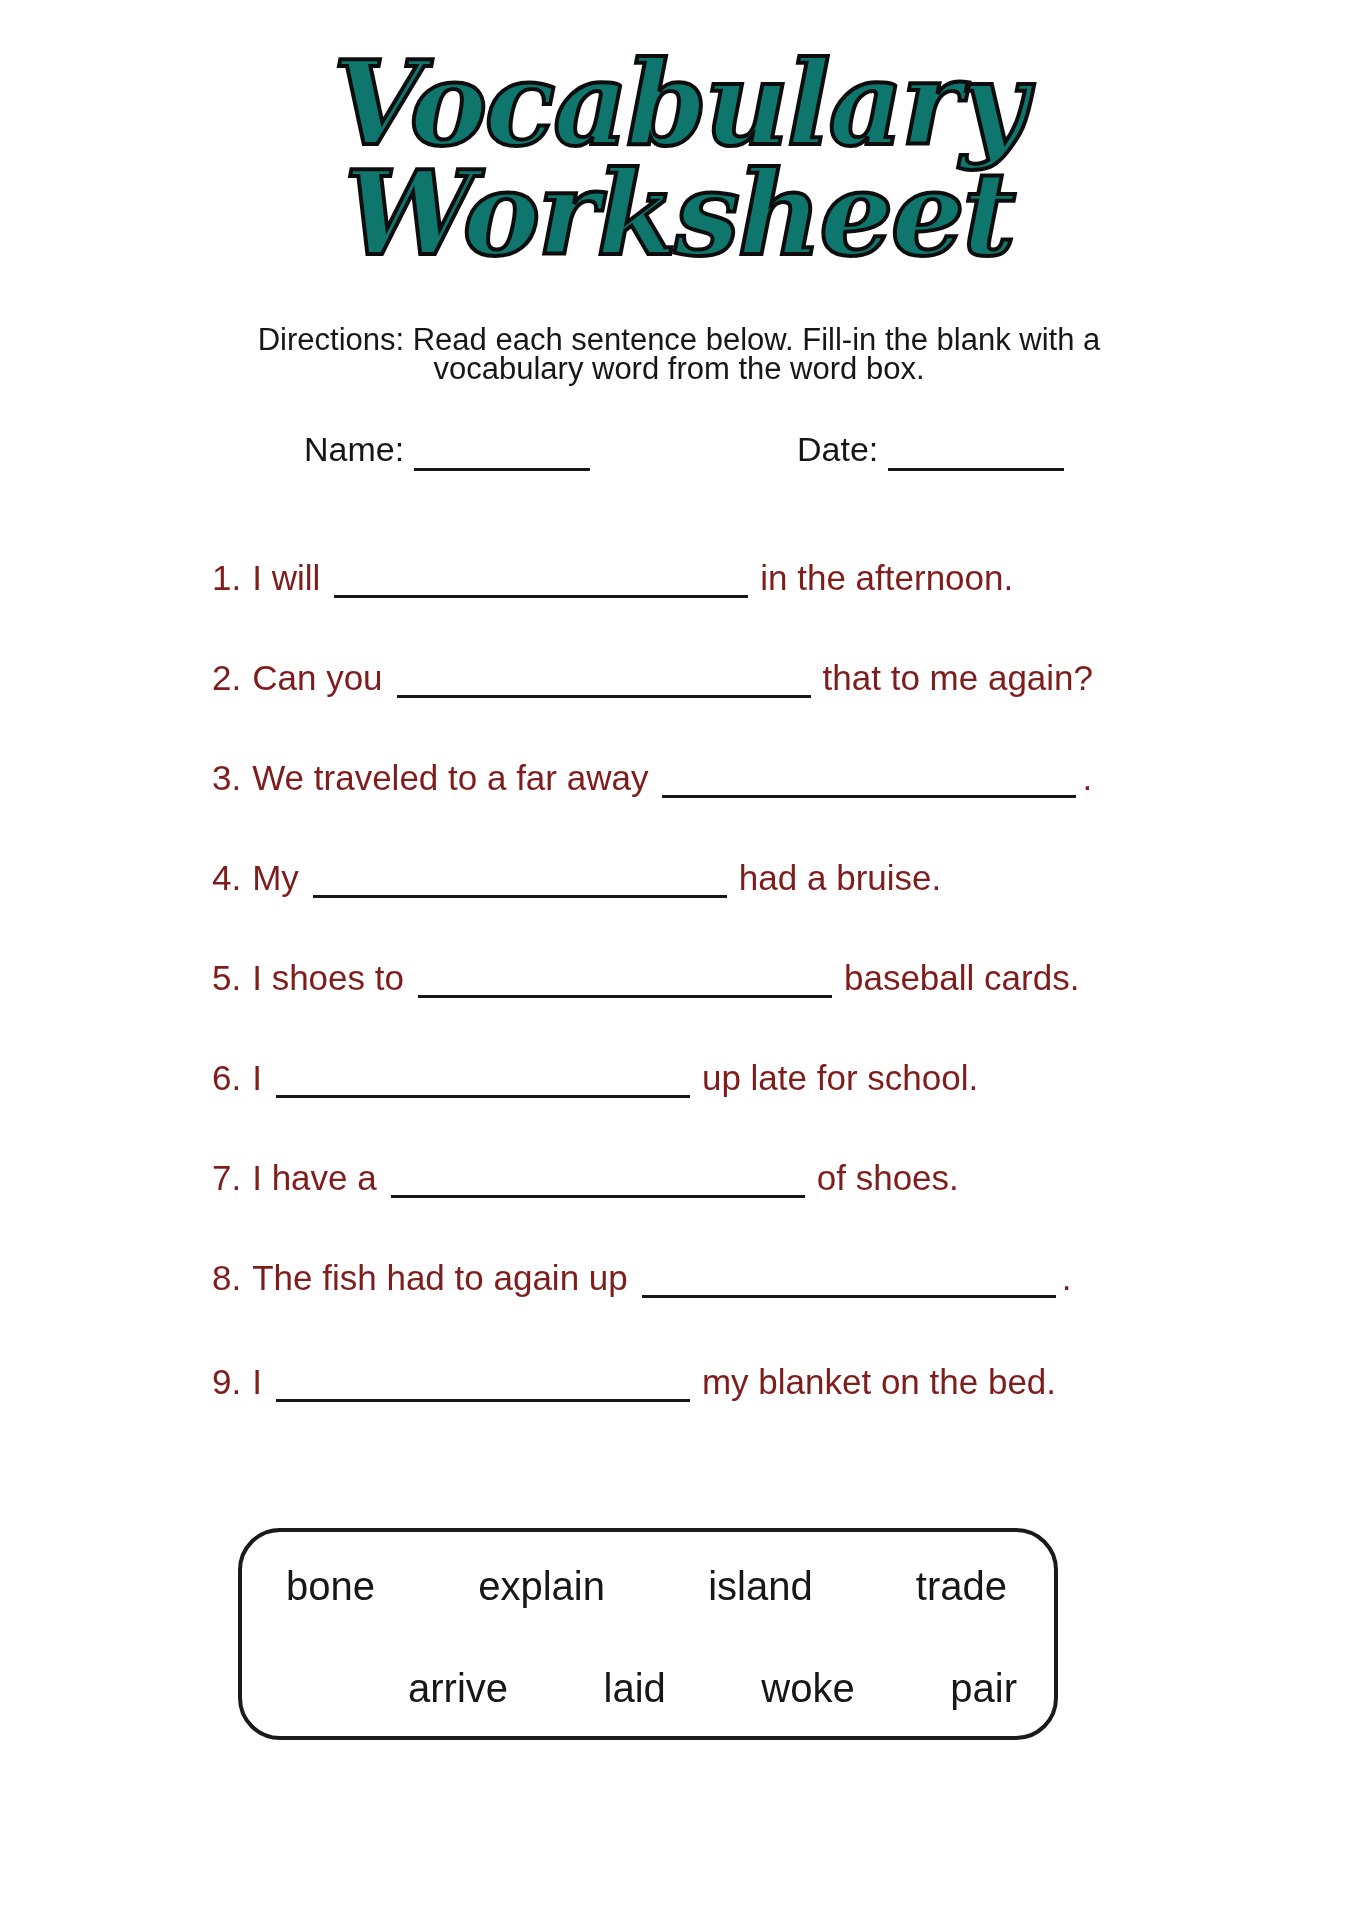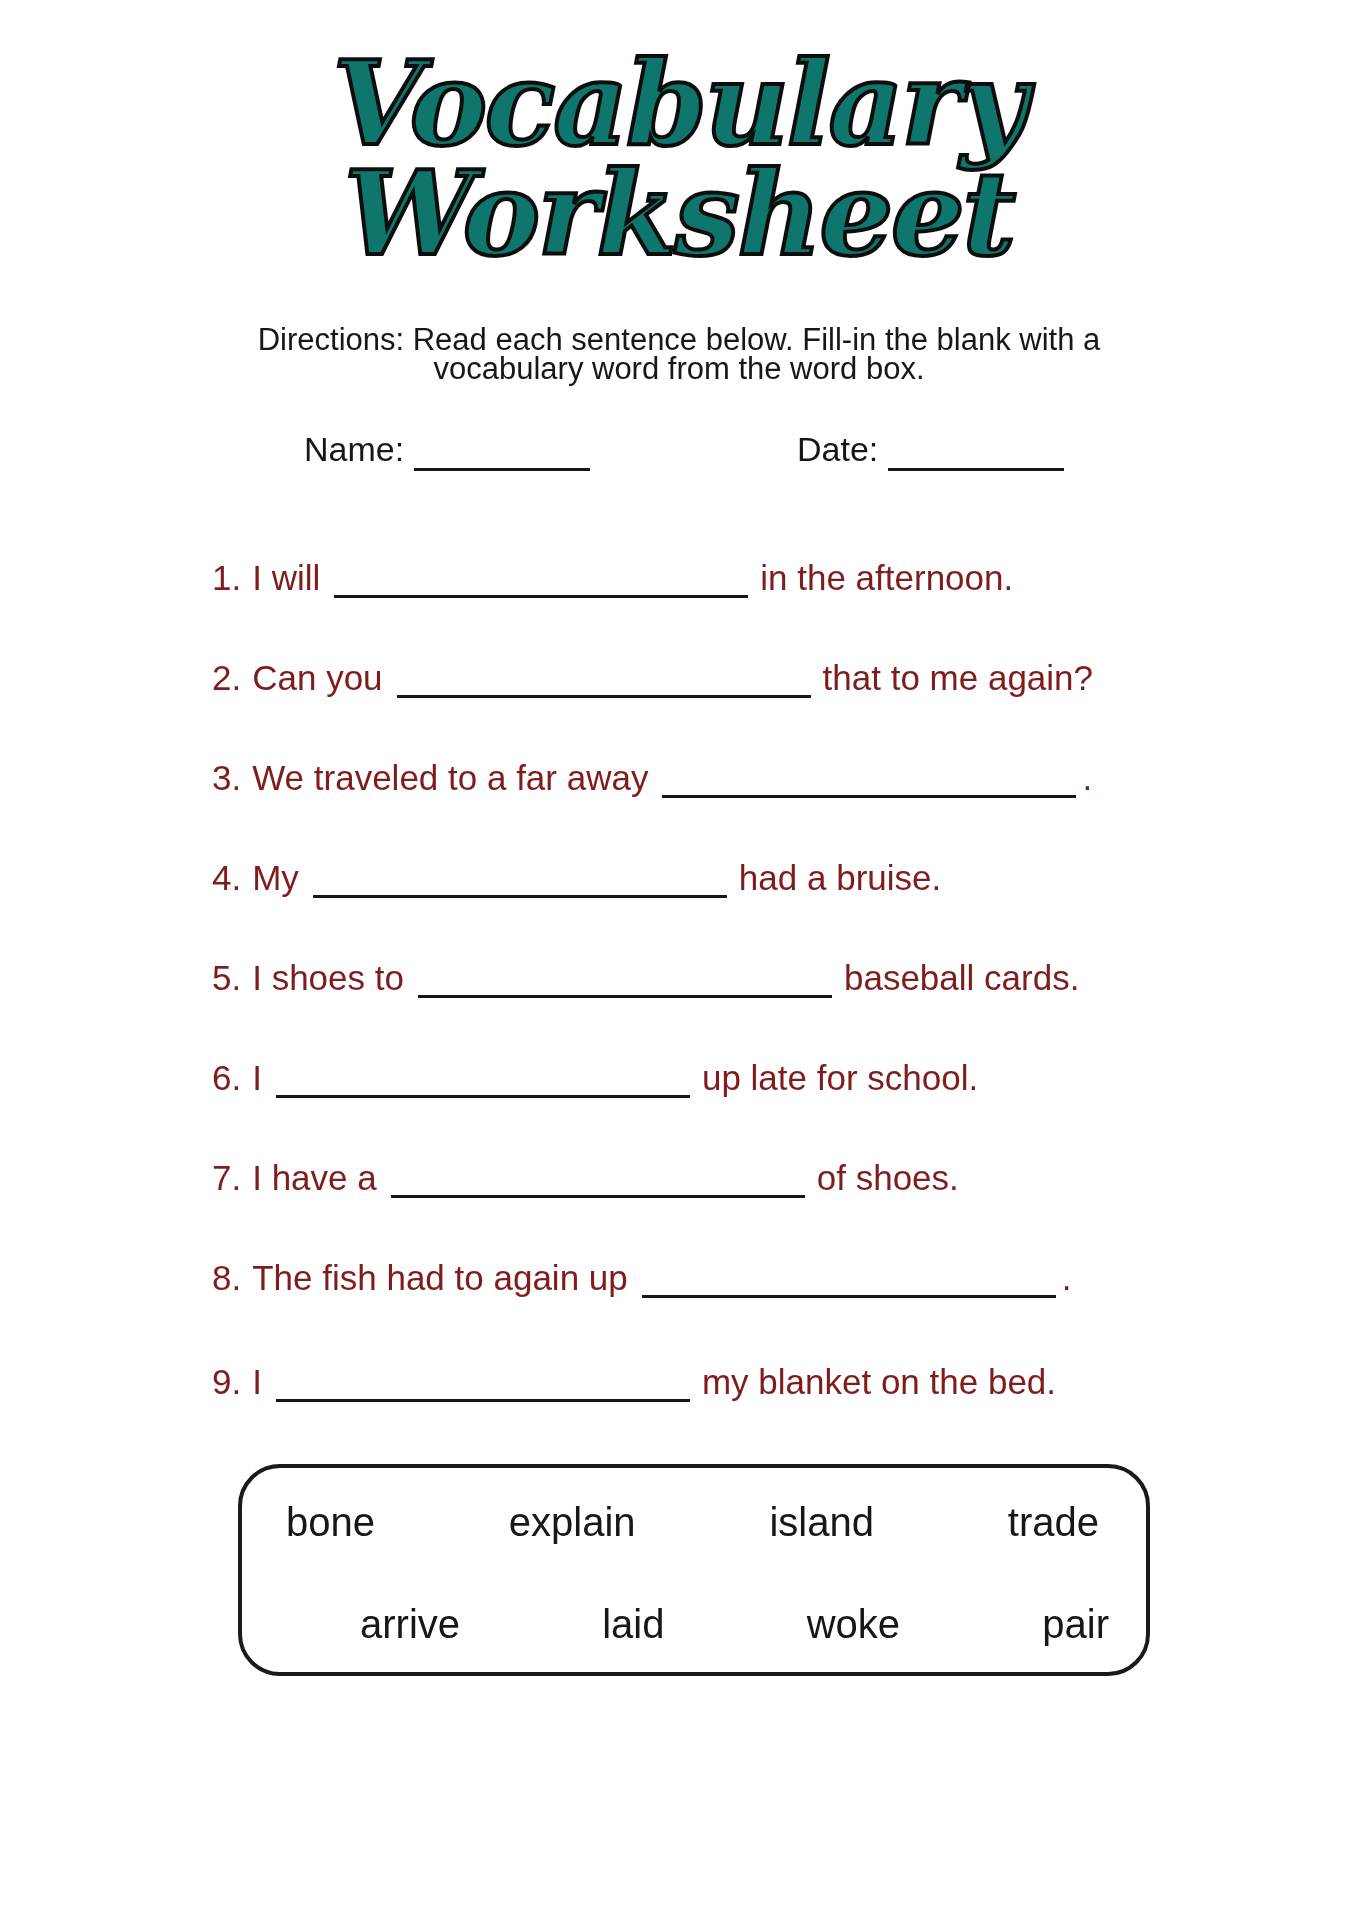--- a/index.html
+++ b/index.html
@@ -84,39 +84,39 @@
     border-bottom: 3px solid #171717;
     transform: translateY(8px);
     margin: 0 12px 0 14px;
   }
   .blank.tail { margin-right: 6px; }
 
   
   .word-box {
     position: absolute;
     left: 238px;
-    top: 1464px;
-    width: 912px;
+    top: 1528px;
+    width: 820px;
     height: 212px;
     border: 4px solid #1a1a1a;
     border-radius: 42px;
     box-sizing: border-box;
     background: #ffffff;
   }
   .word-row {
     position: absolute;
     left: 0;
     right: 0;
     display: flex;
     justify-content: space-between;
     font-size: 40px;
     color: #171717;
   }
   .word-row.row1 { top: 32px; padding: 0 47px 0 44px; }
-  .word-row.row2 { top: 134px; padding: 0 37px 0 118px; }
+  .word-row.row2 { top: 134px; padding: 0 37px 0 118px; margin-left: 48px; }
 </style>
 </head>
 <body>
 
 <div class="page">
 
   <h1 class="title">
     <span>Vocabulary</span><br>
     <span>Worksheet</span>
   </h1>

